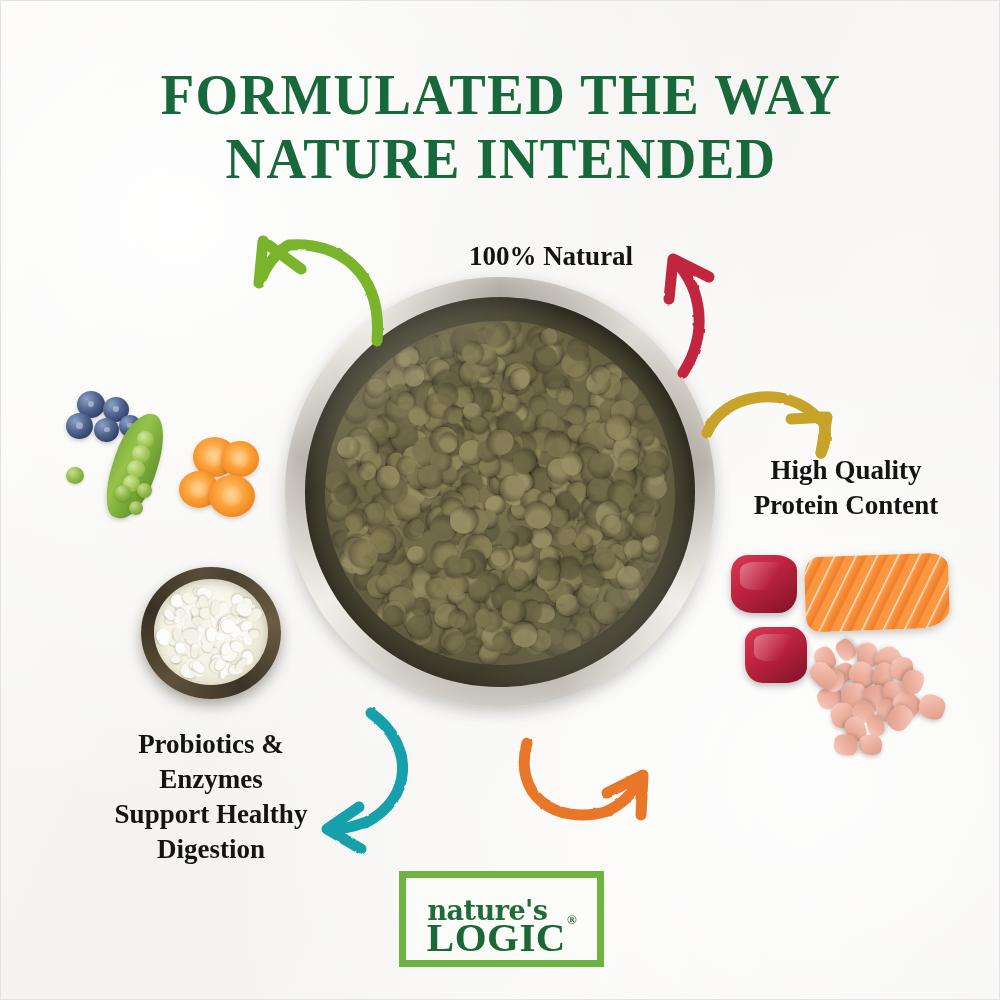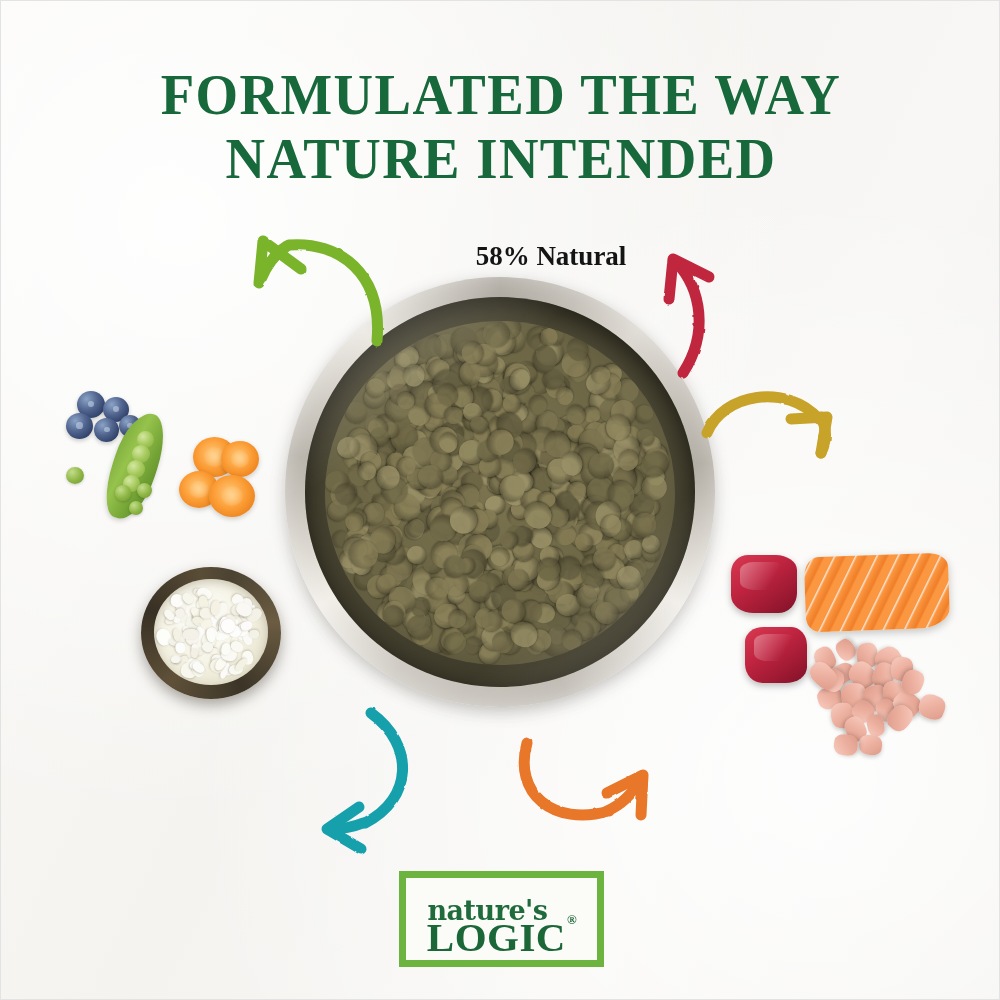--- a/index.html
+++ b/index.html
@@ -987,24 +987,30 @@
       <div class="chickbit" style="left: 142px; top: 168px; width: 21.8355px; height: 17.2852px; transform: rotate(258.566deg);"></div>
       <div class="chickbit" style="left: 100px; top: 120px; width: 20.7616px; height: 22.4558px; transform: rotate(206.603deg);"></div>
       <div class="chickbit" style="left: 164px; top: 158px; width: 26.0257px; height: 22.0814px; transform: rotate(129.52deg);"></div>
       <div class="chickbit" style="left: 86px; top: 116px; width: 28.6777px; height: 20.5885px; transform: rotate(46.2645deg);"></div>
       <div class="chickbit" style="left: 178px; top: 122px; width: 23.6851px; height: 21.2929px; transform: rotate(114.34deg);"></div>
       <div class="chickbit" style="left: 136px; top: 186px; width: 22.9397px; height: 20.3026px; transform: rotate(7.11652deg);"></div>
       <div class="chickbit" style="left: 112px; top: 184px; width: 21.4886px; height: 23.6079px; transform: rotate(278.464deg);"></div>
       <div class="chickbit" style="left: 196px; top: 146px; width: 26px; height: 24px; transform: rotate(22deg);"></div>
     </div>
 
-  <div class="label c" id="lbl-natural">58% Natural</div>
-
-
-
+  <div class="label c" id="lbl-natural">100% Natural</div>
+
+
+  <div class="label c" id="lbl-highquality">High Quality
+Protein Content</div>
+
+  <div class="label c" id="lbl-probiotics">Probiotics &amp;
+Enzymes
+Support Healthy
+Digestion</div>
 
 
   <svg class="arrows" viewBox="0 0 1000 1000" width="1000" height="1000">
     <defs>
       <filter id="rough" x="-20%" y="-20%" width="140%" height="140%">
         <feTurbulence type="fractalNoise" baseFrequency="0.09" numOctaves="2" seed="7" result="n"></feTurbulence>
         <feDisplacementMap in="SourceGraphic" in2="n" scale="2.2" xChannelSelector="R" yChannelSelector="G"></feDisplacementMap>
       </filter>
     </defs>
 

